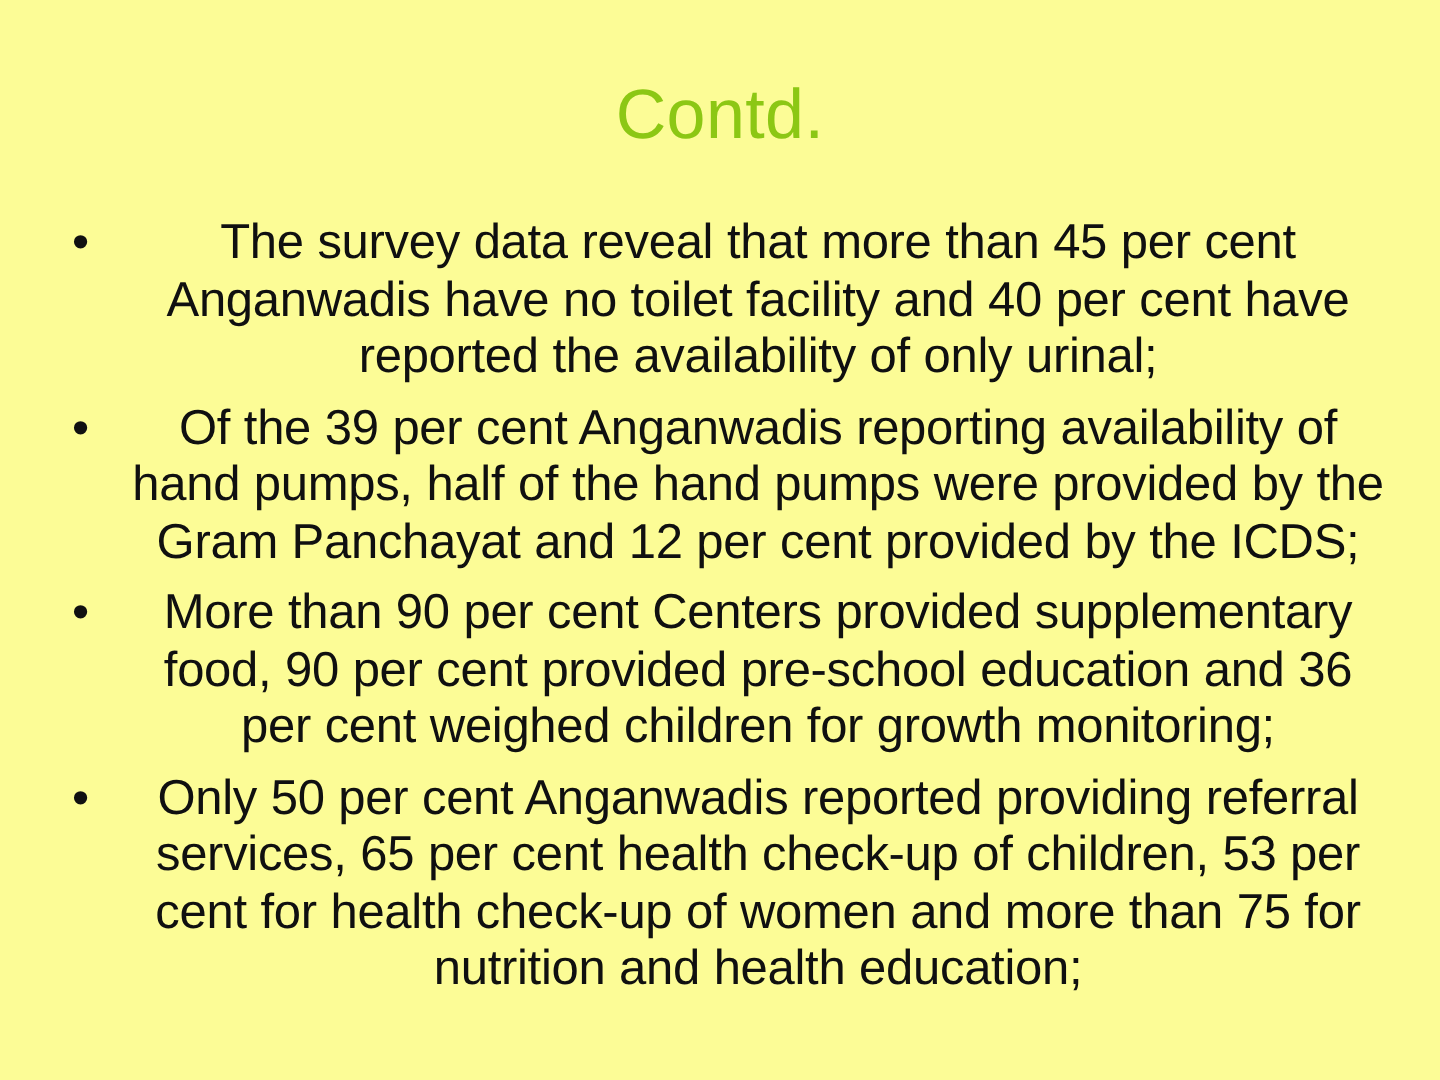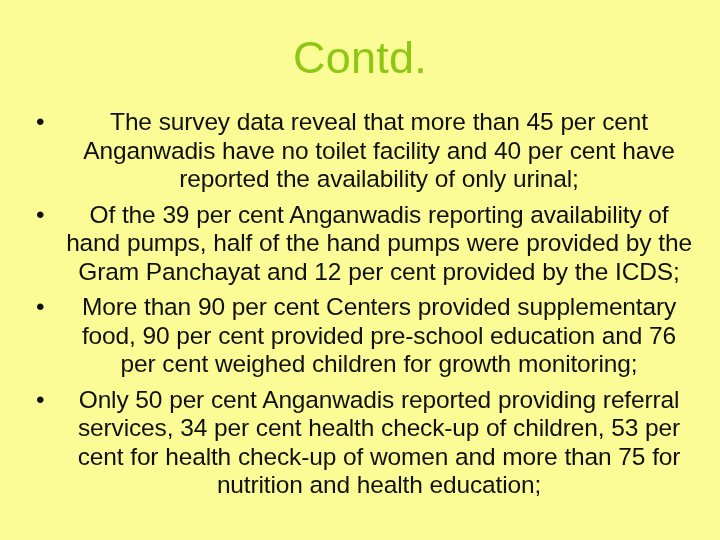--- a/index.html
+++ b/index.html
@@ -22,21 +22,21 @@
     box-sizing: border-box;
   }
 
   .slide-title {
     position: absolute;
     left: 0;
     top: 38px;
     width: 720px;
     text-align: center;
     font-family: "Liberation Sans", sans-serif;
-    font-size: 45px;
+    font-size: 35px;
     font-weight: 400;
     line-height: 40px;
     color: #8cc714;
     letter-spacing: 0.2px;
     white-space: nowrap;
   }
 
   .body-block {
     position: absolute;
     left: 28px;
@@ -91,23 +91,23 @@
       <span class="bullet-text">The survey data reveal that more than 45 per cent Anganwadis have no toilet facility and 40 per cent have reported the availability of only urinal;</span>
     </div>
 
     <div class="bullet-item">
       <span class="bullet-marker">•</span>
       <span class="bullet-text">Of the 39 per cent Anganwadis reporting availability of hand pumps, half of the hand pumps were provided by the Gram Panchayat and 12 per cent provided by the ICDS;</span>
     </div>
 
     <div class="bullet-item">
       <span class="bullet-marker">•</span>
-      <span class="bullet-text">More than 90 per cent Centers provided supplementary food, 90 per cent provided pre-school education and 76 per cent weighed children for growth monitoring;</span>
+      <span class="bullet-text">More than 90 per cent Centers provided supplementary food, 90 per cent provided pre-school education and 36 per cent weighed children for growth monitoring;</span>
     </div>
 
     <div class="bullet-item">
       <span class="bullet-marker">•</span>
-      <span class="bullet-text">Only 50 per cent Anganwadis reported providing referral services, 34 per cent health check-up of children, 53 per cent for health check-up of women and more than 75 for nutrition and health education;</span>
+      <span class="bullet-text">Only 50 per cent Anganwadis reported providing referral services, 65 per cent health check-up of children, 53 per cent for health check-up of women and more than 75 for nutrition and health education;</span>
     </div>
 
   </div>
 
 </div>
 
 </body></html>

